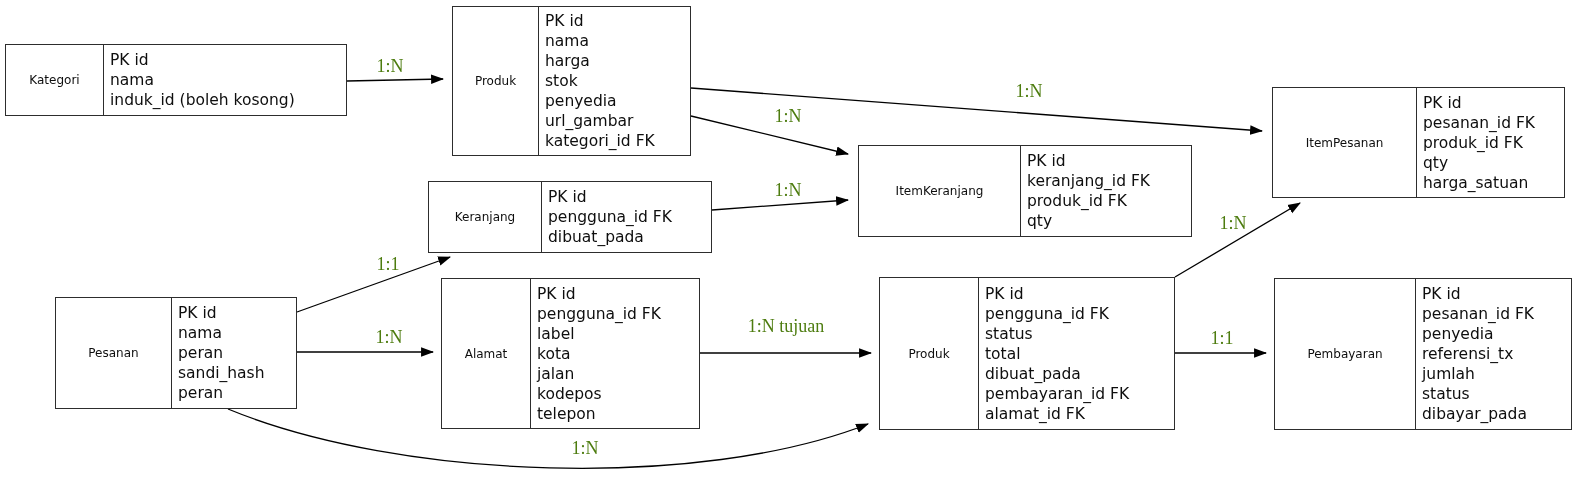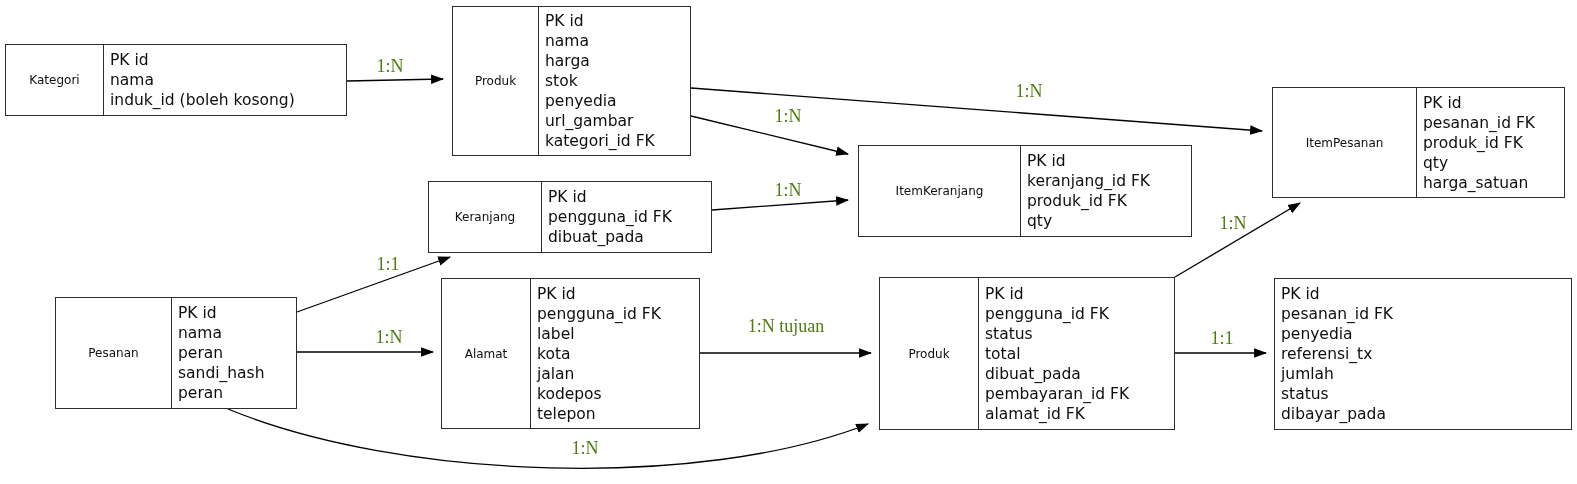--- a/index.html
+++ b/index.html
@@ -179,20 +179,21 @@
       <div class="attr">pengguna_id FK</div>
       <div class="attr">status</div>
       <div class="attr">total</div>
       <div class="attr">dibuat_pada</div>
       <div class="attr">pembayaran_id FK</div>
       <div class="attr">alamat_id FK</div>
     </div>
   </div>
 
   <div class="entity" style="left:1274px; top:278px; width:298px; height:152px;">
+    <div class="ename" style="width:141px;">Pembayaran</div>
     <div class="attrs">
       <div class="attr">PK id</div>
       <div class="attr">pesanan_id FK</div>
       <div class="attr">penyedia</div>
       <div class="attr">referensi_tx</div>
       <div class="attr">jumlah</div>
       <div class="attr">status</div>
       <div class="attr">dibayar_pada</div>
     </div>
   </div>

